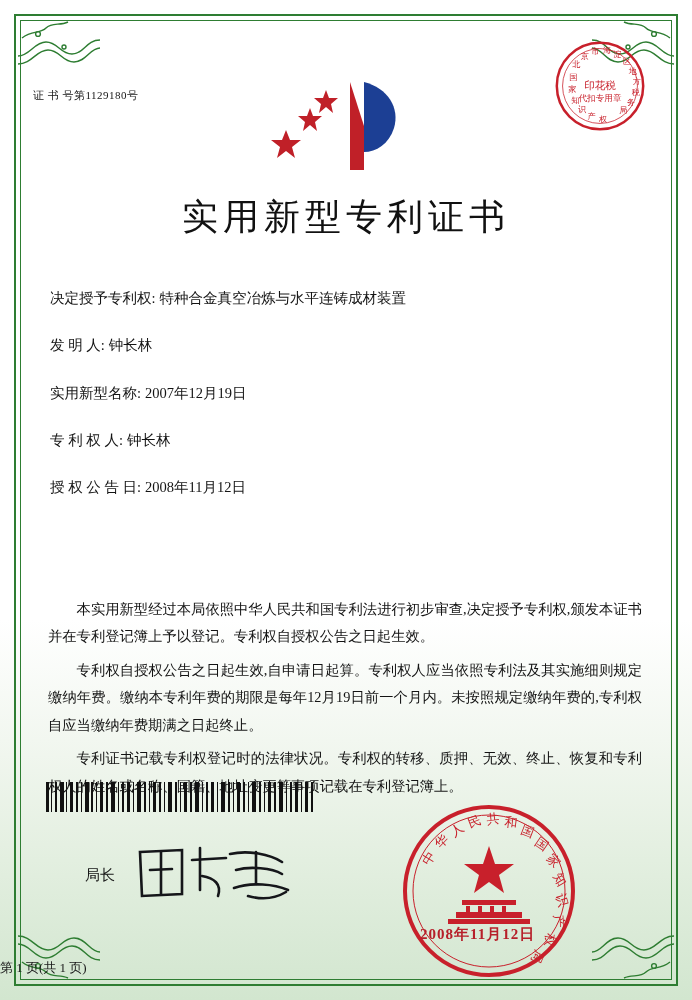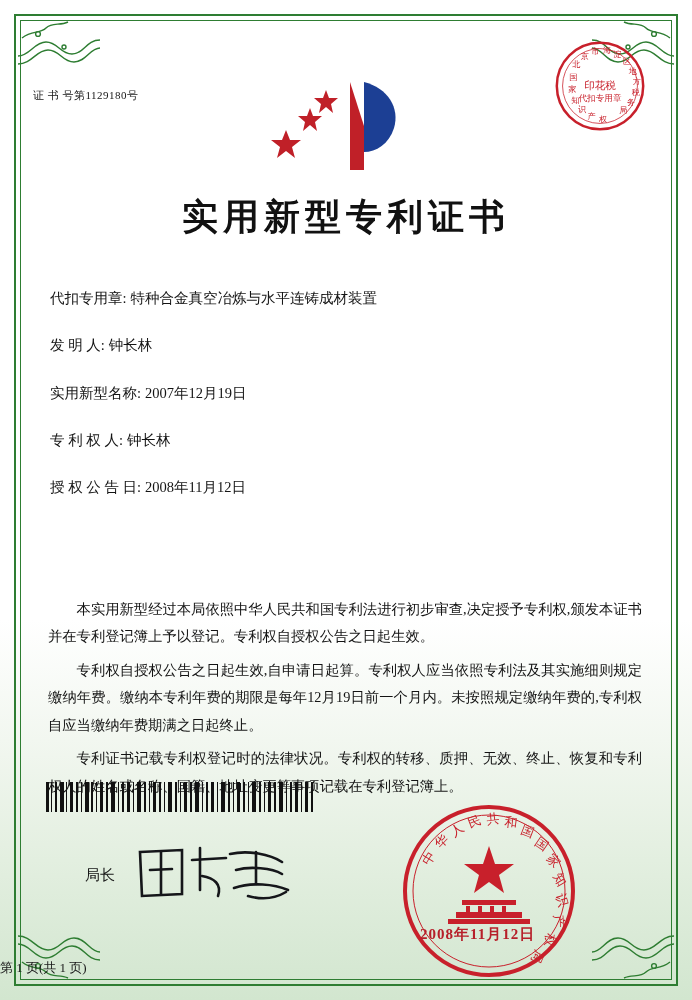--- a/index.html
+++ b/index.html
@@ -73,21 +73,21 @@
   }
   .seal-top svg { width: 100%; height: 100%; display: block; }
 
   
   .doc-title {
     position: absolute;
     left: 0; right: 0;
     top: 193px;
     text-align: center;
     font-size: 36px;
-    font-weight: bold;
+    font-weight: normal;
     letter-spacing: 5px;
     color: #111;
     font-family: "DejaVu Serif", "Liberation Serif", serif;
   }
 
   
   .fields {
     position: absolute;
     left: 50px;
     top: 288px;
@@ -263,21 +263,21 @@
           <text x="37" y="84">产</text>
           <text x="49" y="87">权</text>
       </g>
     </svg>
   </div>
 
   <div class="doc-title">实用新型专利证书</div>
 
   <div class="fields">
     <div class="field-row">
-      <span class="field-label">代扣专用章:</span>
+      <span class="field-label">决定授予专利权:</span>
       <span class="field-value">特种合金真空冶炼与水平连铸成材装置</span>
     </div>
     <div class="field-row">
       <span class="field-label">发  明  人:</span>
       <span class="field-value">钟长林</span>
     </div>
     <div class="field-row">
       <span class="field-label">实用新型名称:</span>
       <span class="field-value">2007年12月19日</span>
     </div>

